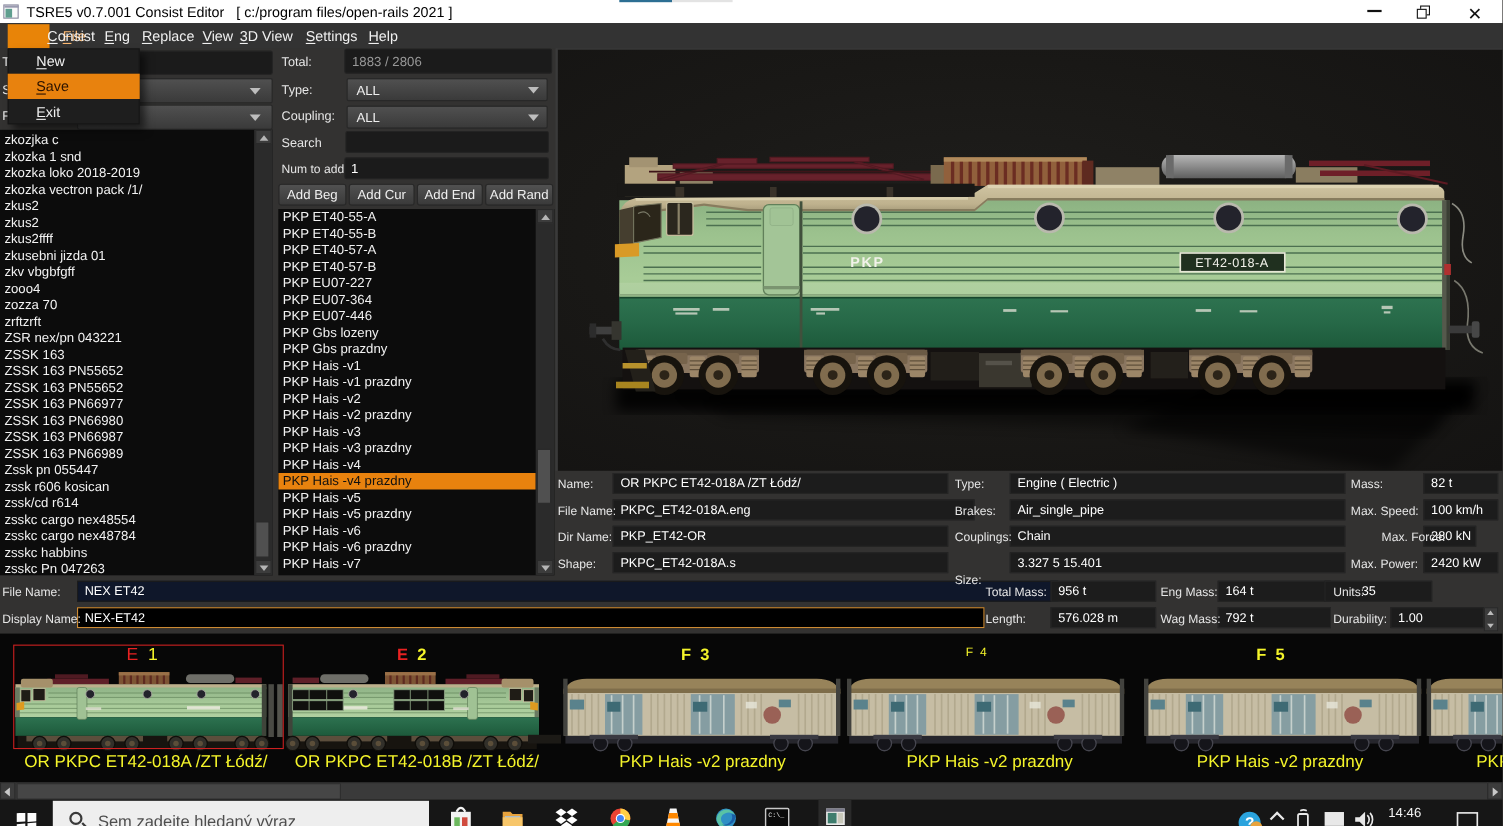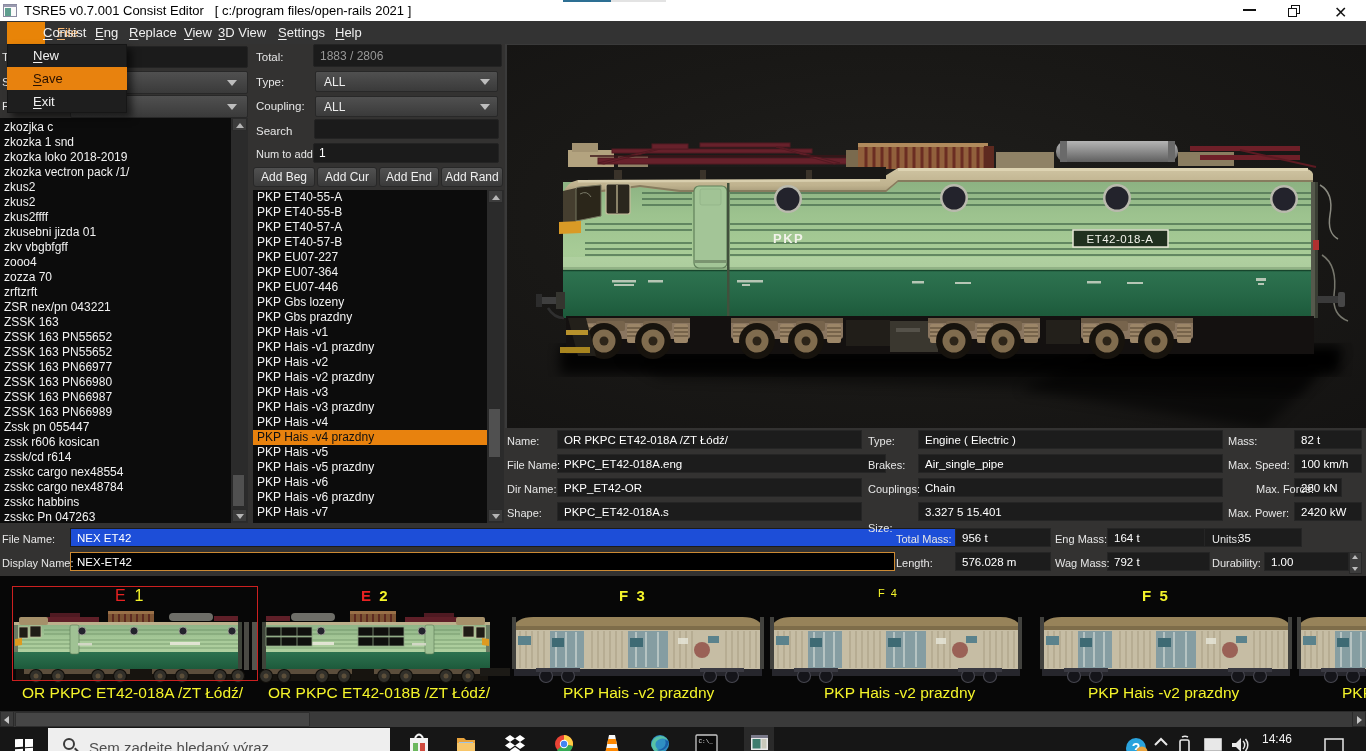--- a/index.html
+++ b/index.html
@@ -429,21 +429,21 @@
 <div class="prop-val" style="left:1294px;top:478px;width:48px;">280 kN</div>
 
 <div class="prop-lbl" style="left:507px;top:507px;">Shape:</div>
 <div class="prop-val" style="left:557px;top:502px;width:305px;">PKPC_ET42-018A.s</div>
 <div class="prop-lbl" style="left:868px;top:507px;margin-top:15px;">Size:</div>
 <div class="prop-val" style="left:918px;top:502px;width:305px;">3.327 5 15.401</div>
 <div class="prop-lbl" style="left:1228px;top:507px;">Max. Power:</div>
 <div class="prop-val" style="left:1294px;top:502px;width:68px;">2420 kW</div>
 
 <div class="prop-lbl" style="left:2px;top:533px;">File Name:</div>
-<div class="prop-val" style="left:70px;top:528px;width:892px;background:#1d4ed8;border-color:#1b1b1b;">NEX ET42</div>
+<div class="prop-val" style="left:70px;top:528px;width:892px;background:#0f172a;border-color:#1b1b1b;">NEX ET42</div>
 <div class="prop-lbl" style="left:2px;top:557px;">Display Name:</div>
 <div class="prop-val" style="left:70px;top:552px;width:825px;background:#000000;border:1px solid #cd8a33;">NEX-ET42</div>
 
 <div class="prop-lbl" style="left:896px;top:533px;">Total Mass:</div>
 <div class="prop-val" style="left:955px;top:528px;width:96px;">956 t</div>
 <div class="prop-lbl" style="left:1055px;top:533px;">Eng Mass:</div>
 <div class="prop-val" style="left:1107px;top:528px;width:103px;">164 t</div>
 <div class="prop-lbl" style="left:1212px;top:533px;">Units:</div>
 <div class="prop-val" style="left:1204px;top:528px;width:98px;padding-left:33px;">35</div>
 

